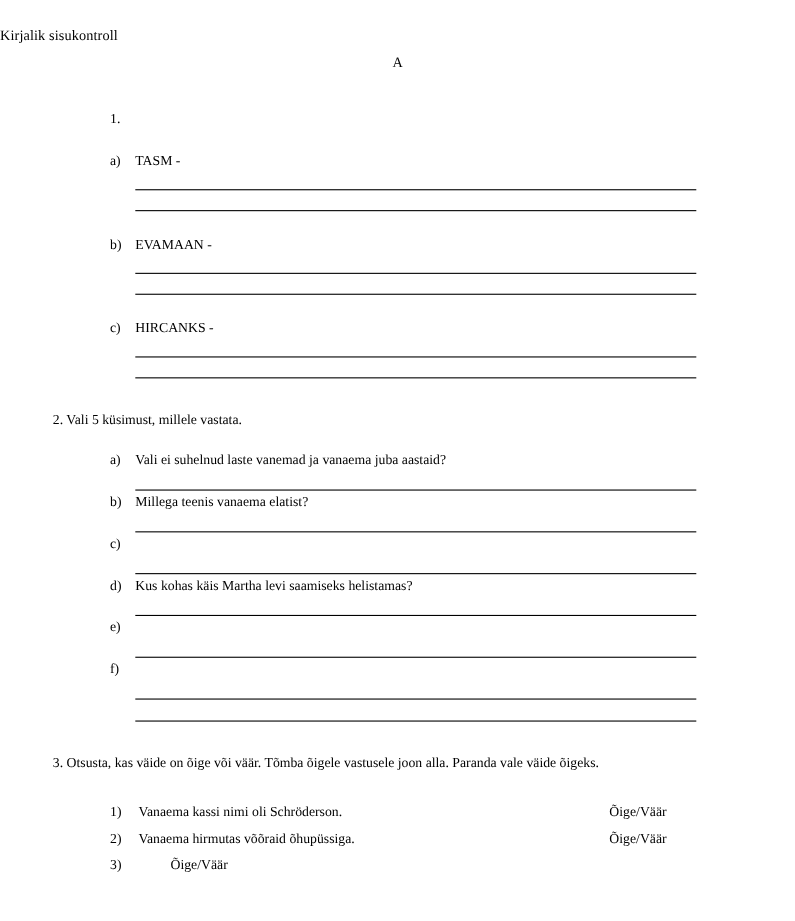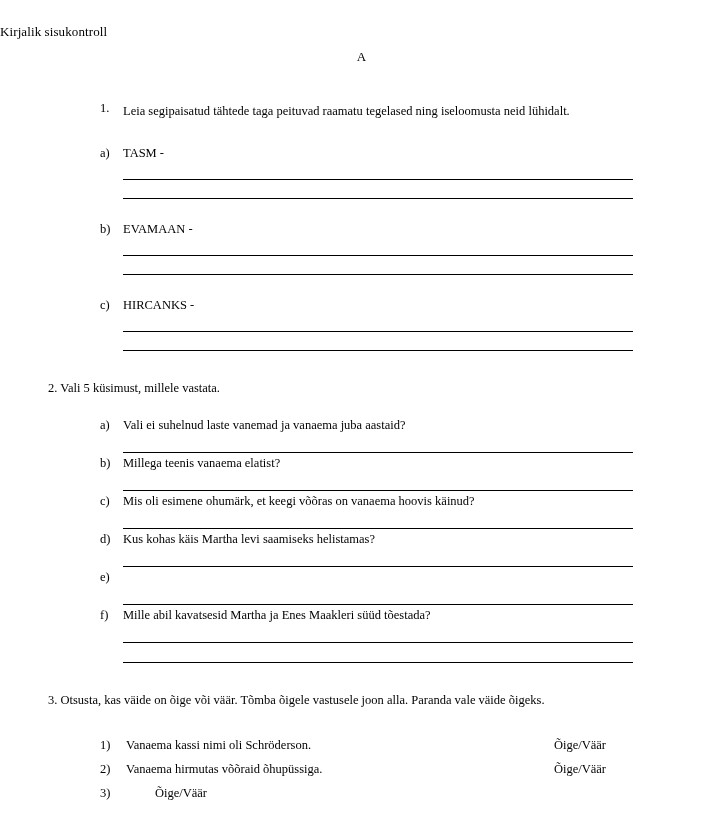--- a/index.html
+++ b/index.html
@@ -140,21 +140,20 @@
 </head>
 <body>
 
 <div class="page">
 
   <div class="title">Kirjalik sisukontroll</div>
   <div class="subtitle">A</div>
 
   <div class="q1">
     <div class="q1-num">1.</div>
-    <div class="q1-text">Leia segipaisatud tähtede taga peituvad raamatu tegelased ning iseloomusta neid lühidalt.</div>
   </div>
 
   <div>
     <div class="sub">
       <div class="sub-label">a)</div>
       <div class="sub-text">TASM -</div>
     </div>
     <div class="lines">
       <div class="ln"></div>
       <div class="ln"></div>
@@ -199,21 +198,20 @@
       <div class="q2row">
         <div class="q2lab">b)</div>
         <div class="q2txt">Millega teenis vanaema elatist?</div>
       </div>
       <div class="q2line"></div>
     </div>
 
     <div class="q2item">
       <div class="q2row">
         <div class="q2lab">c)</div>
-        <div class="q2txt">Mis oli esimene ohumärk, et keegi võõras on vanaema hoovis käinud?</div>
       </div>
       <div class="q2line"></div>
     </div>
 
     <div class="q2item">
       <div class="q2row">
         <div class="q2lab">d)</div>
         <div class="q2txt">Kus kohas käis Martha levi saamiseks helistamas?</div>
       </div>
       <div class="q2line"></div>
@@ -222,21 +220,20 @@
     <div class="q2item">
       <div class="q2row">
         <div class="q2lab">e)</div>
       </div>
       <div class="q2line"></div>
     </div>
 
     <div class="q2item">
       <div class="q2row">
         <div class="q2lab">f)</div>
-        <div class="q2txt">Mille abil kavatsesid Martha ja Enes Maakleri süüd tõestada?</div>
       </div>
       <div class="q2line"></div>
       <div class="q2line"></div>
     </div>
 
   </div>
 
   <div class="q3">3. Otsusta, kas väide on õige või väär. Tõmba õigele vastusele joon alla. Paranda vale väide õigeks.</div>
 
   <div class="tflist">

